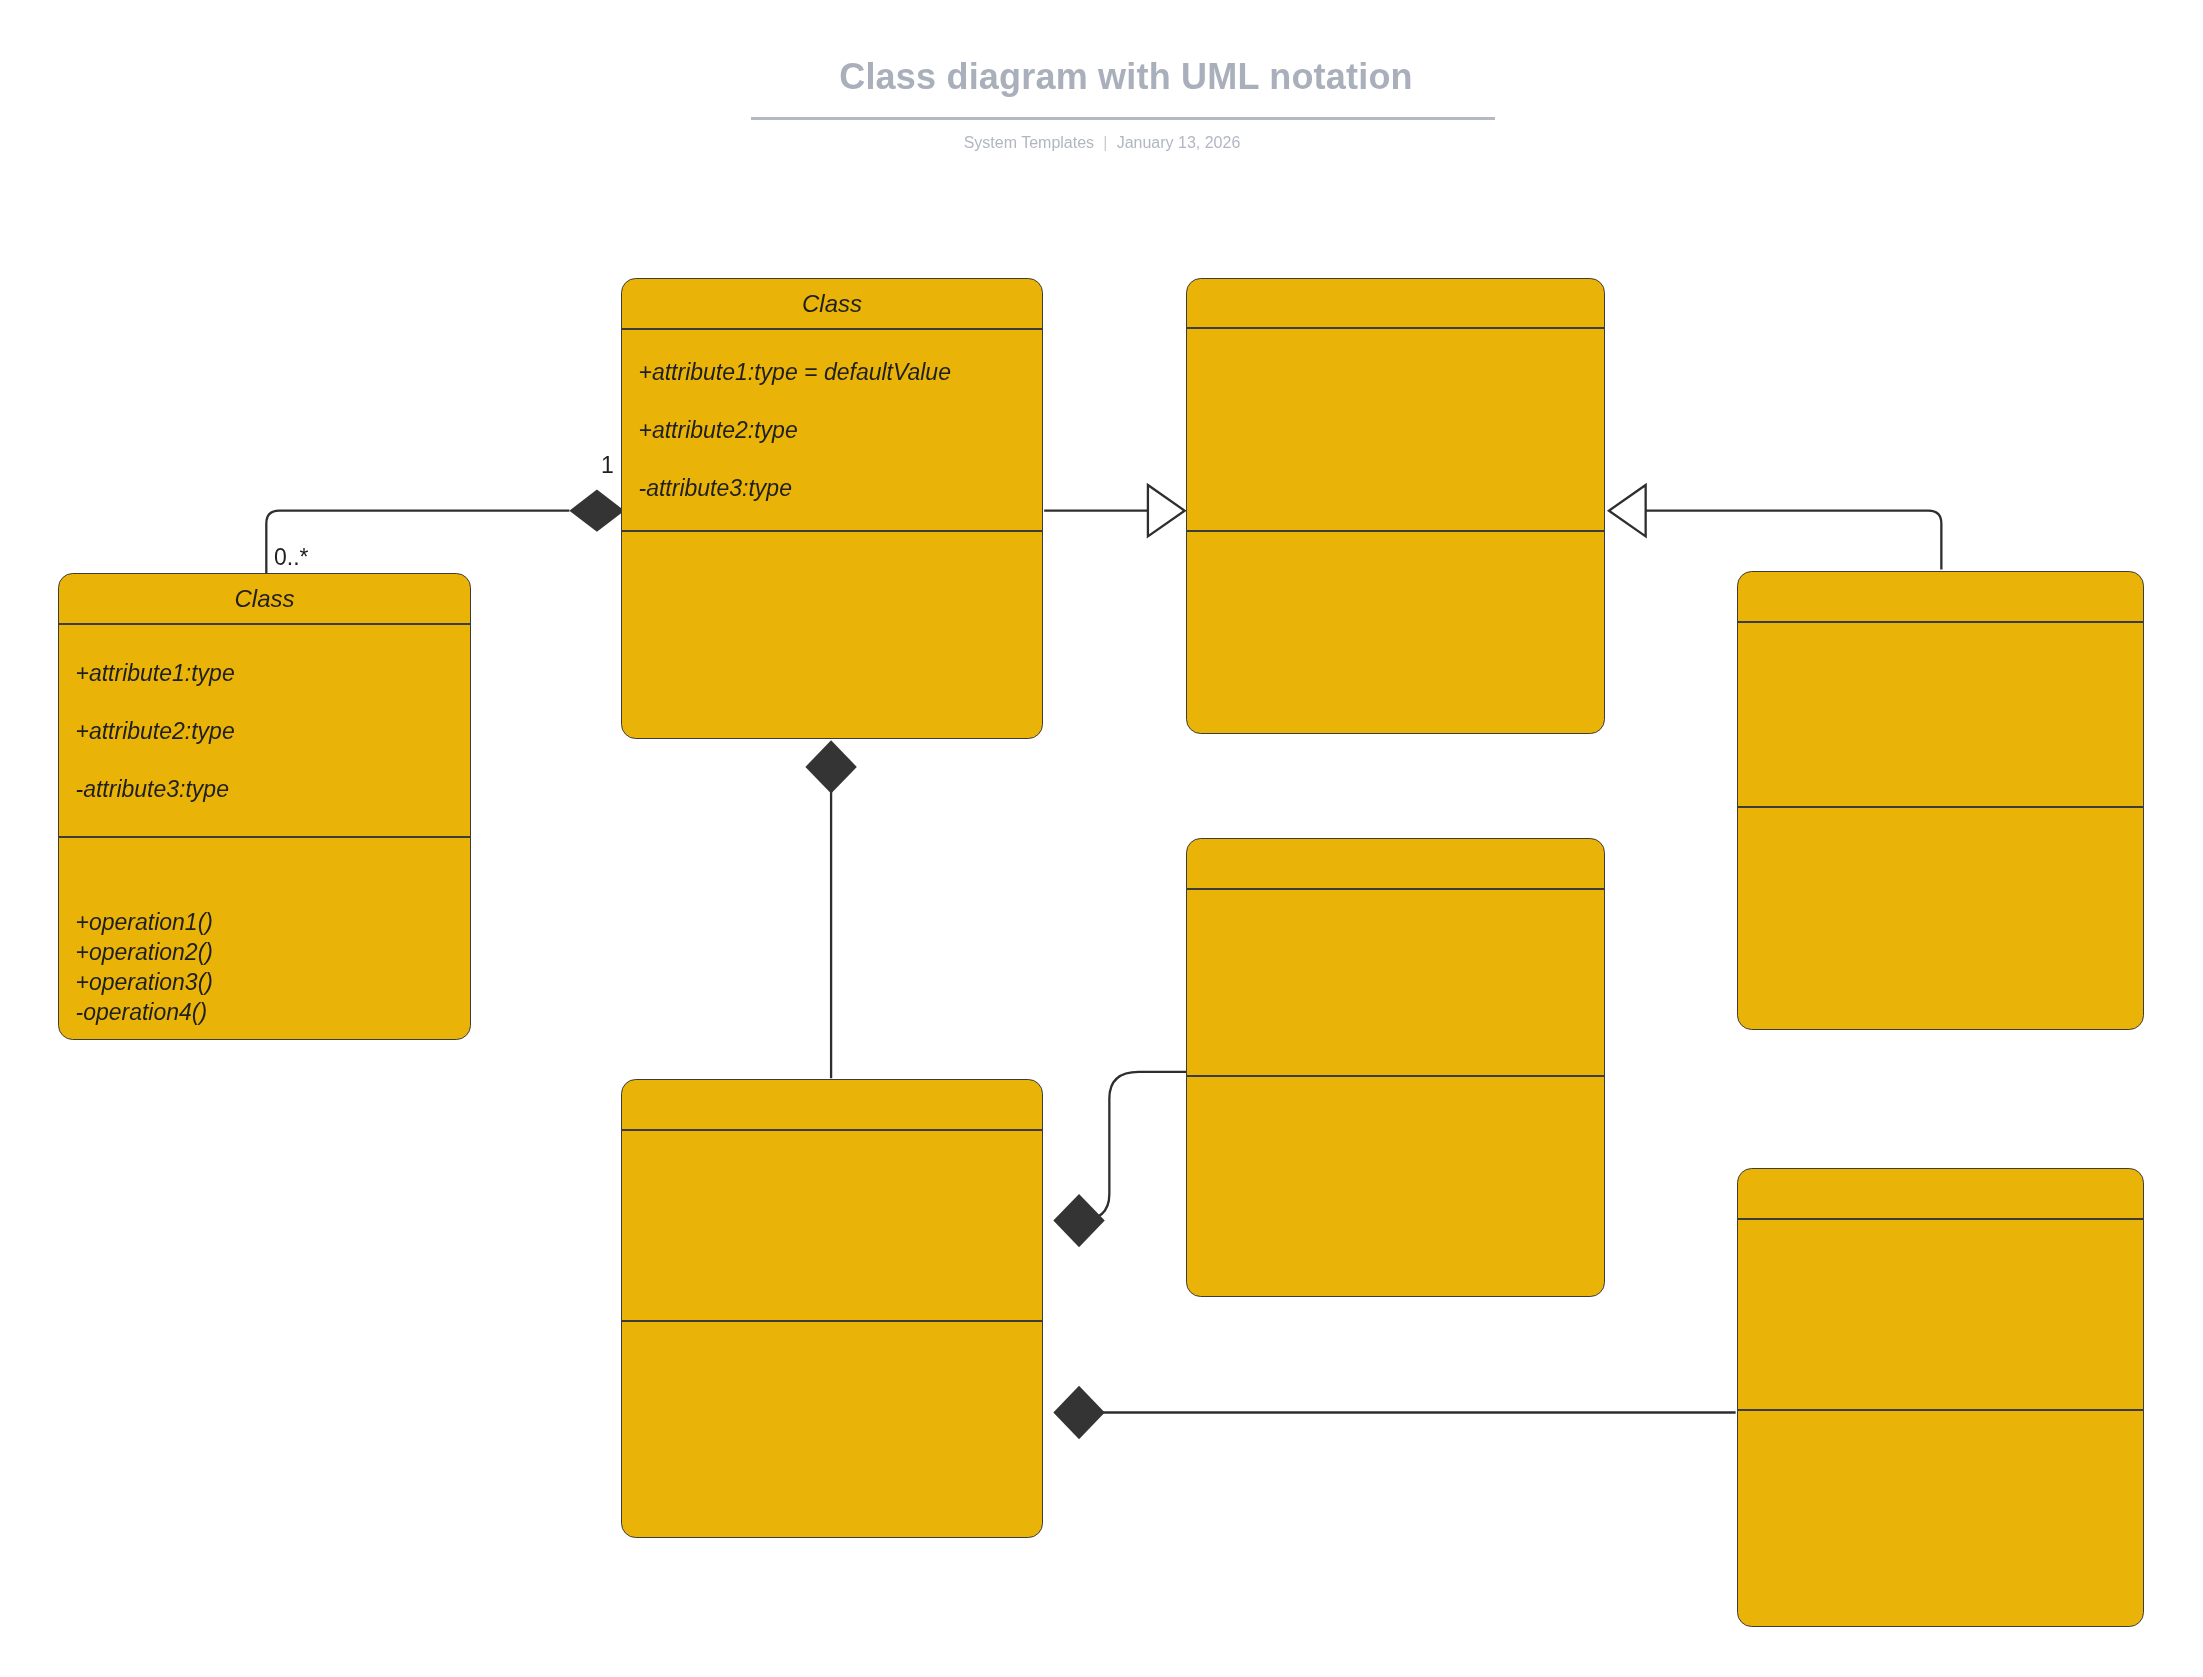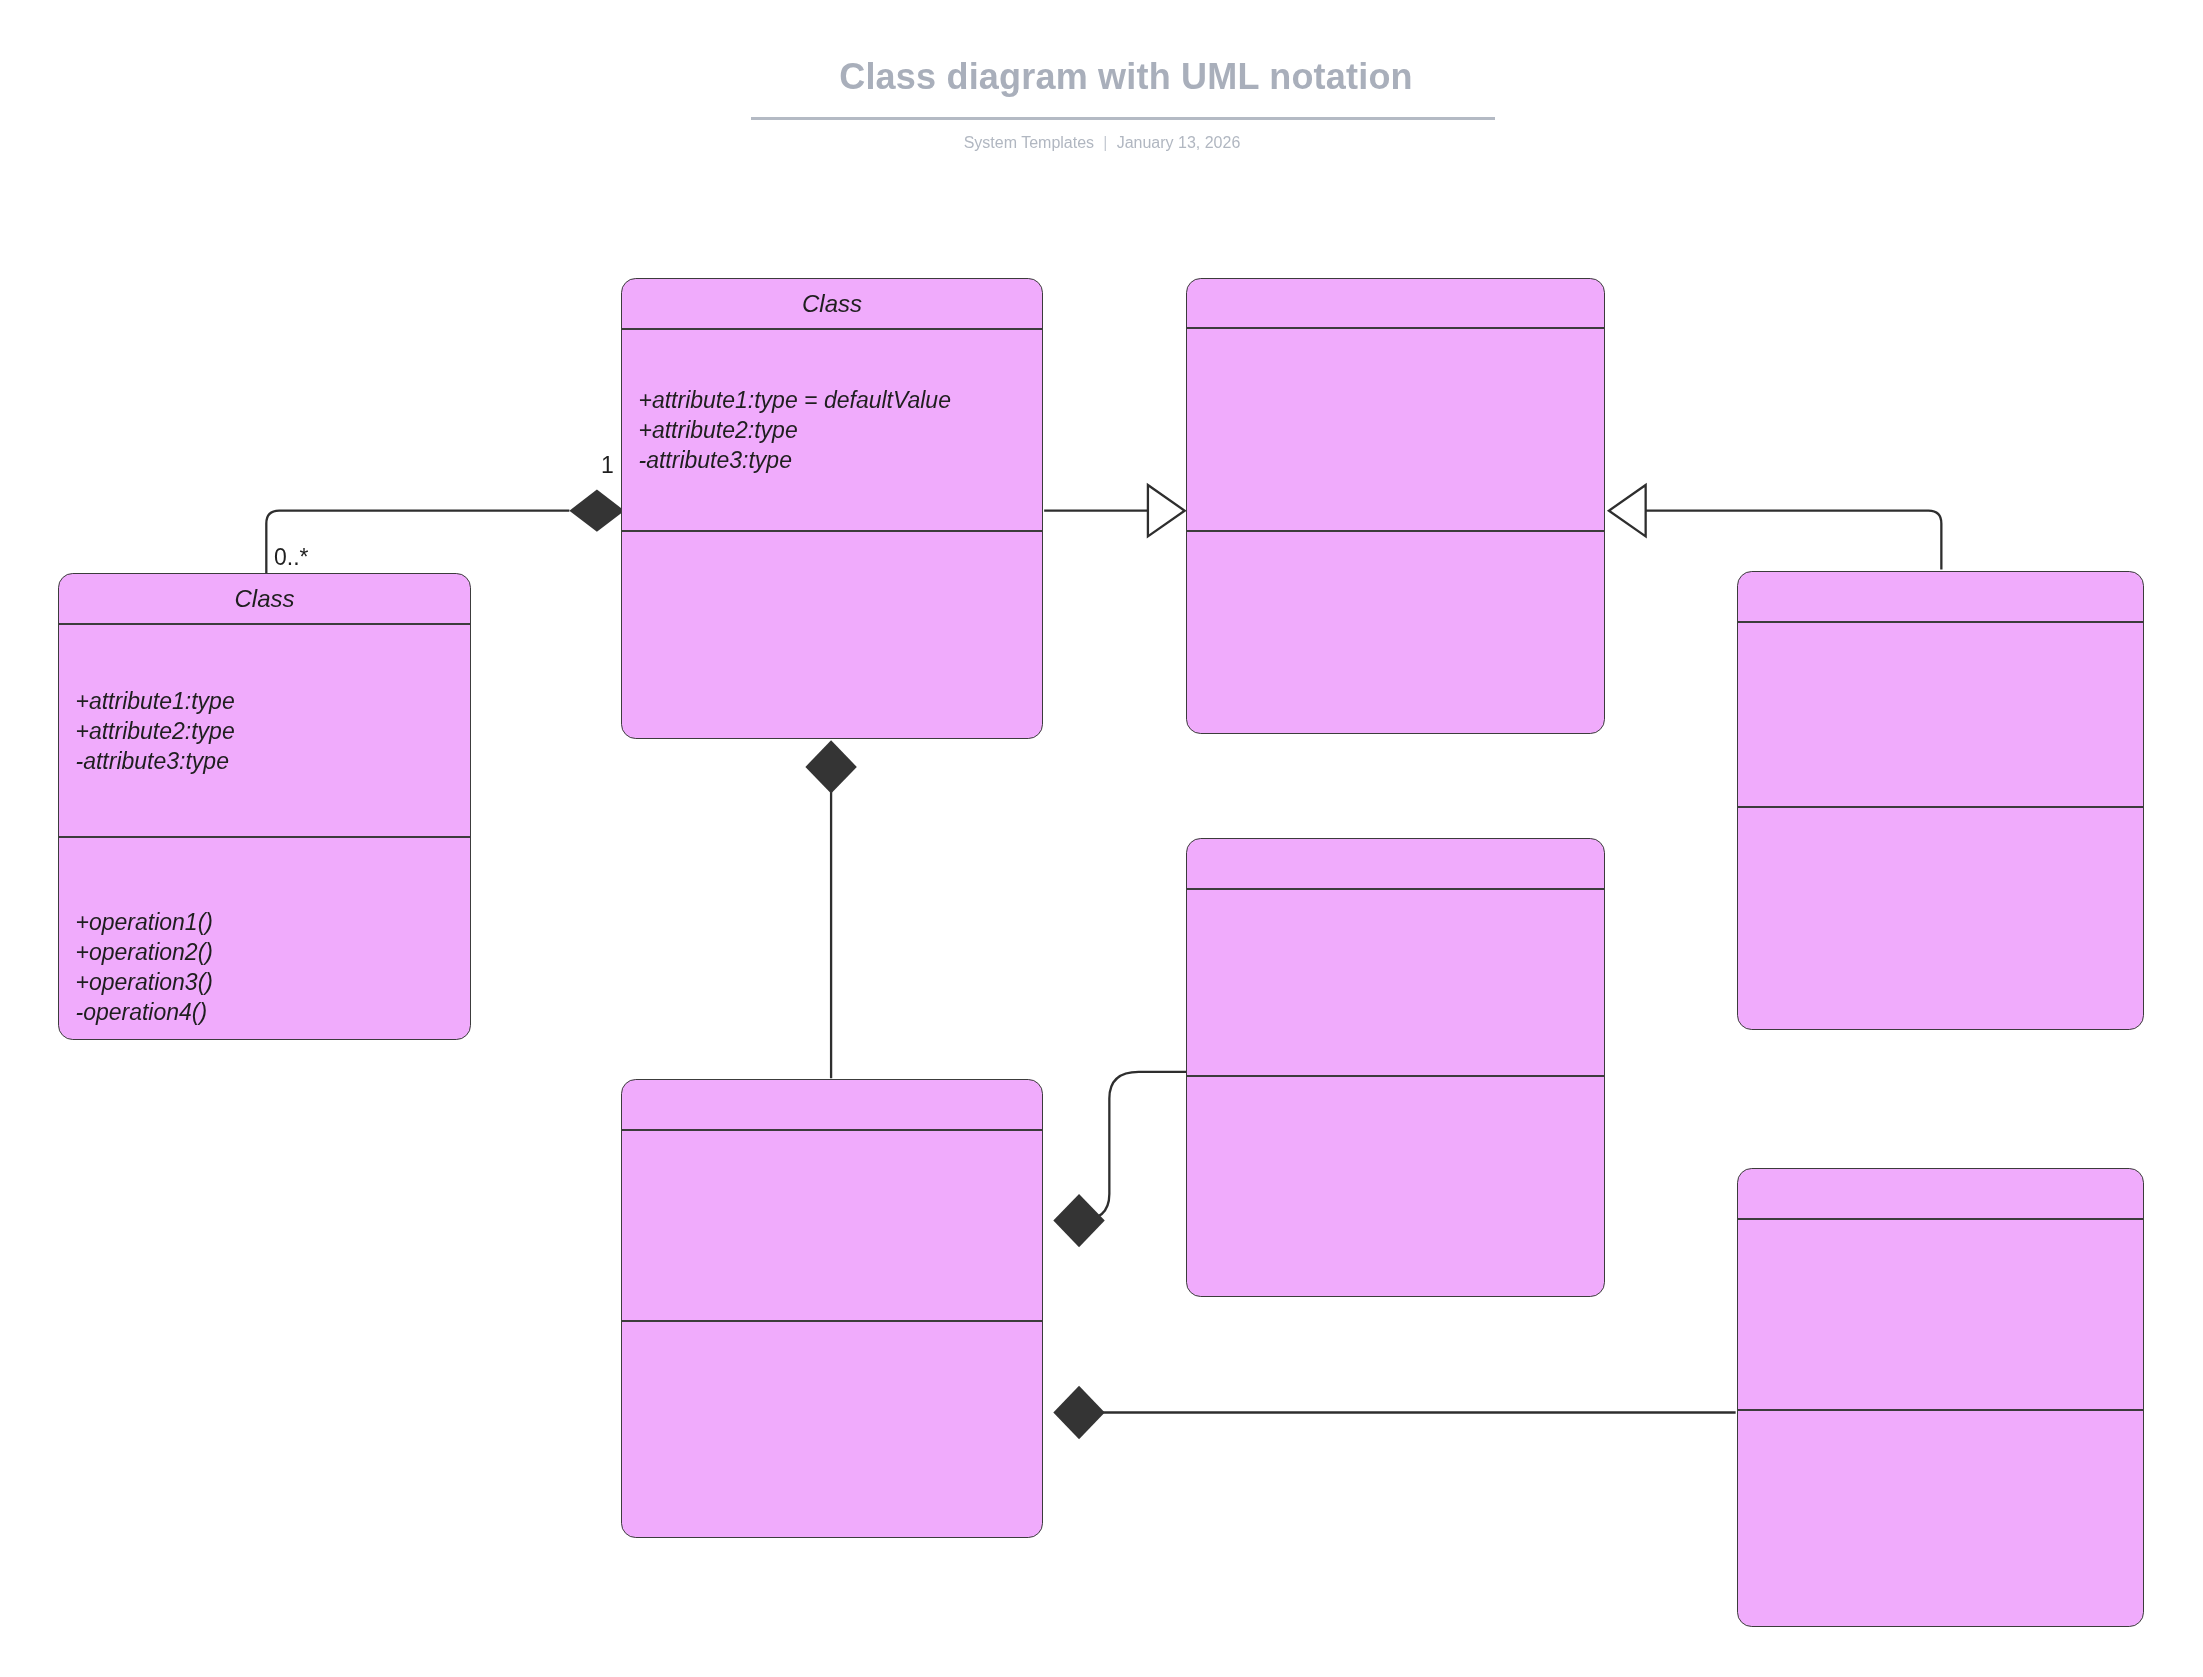--- a/index.html
+++ b/index.html
@@ -56,21 +56,21 @@
   .header-sub .sep {
     display: inline-block;
     margin: 0 9.2px;
     color: #c6cbd3;
   }
 
   
   .uml-box {
     position: absolute;
     box-sizing: border-box;
-    background: #f0abfc;
+    background: #eab308;
     border: 1.8px solid #3c3c3c;
     border-radius: 14.7px;
     overflow: hidden;
   }
   .uml-title {
     box-sizing: border-box;
     width: 100%;
     text-align: center;
     font-style: italic;
     font-size: 24px;
@@ -83,20 +83,21 @@
   .uml-section {
     box-sizing: border-box;
     width: 100%;
     padding: 0 16.5px;
     display: flex;
     flex-direction: column;
     justify-content: center;
   }
   .uml-section.divided {
     border-bottom: 2.3px solid #3c3c3c;
+    gap: 28px;
   }
   .uml-line {
     font-style: italic;
     font-size: 23px;
     color: #1f1f1f;
     line-height: 30px;
     white-space: pre;
   }
   .empty-fill { width: 100%; }
 

